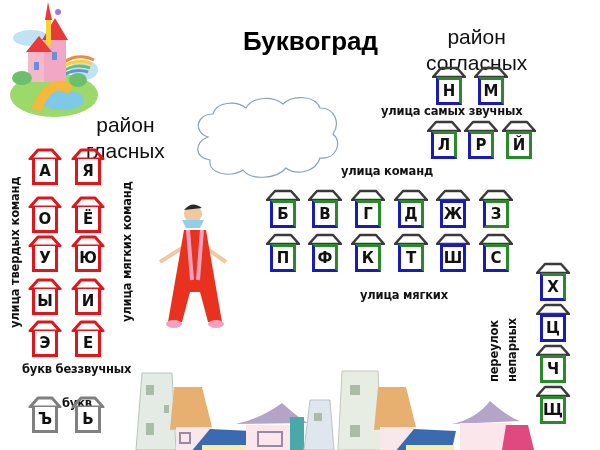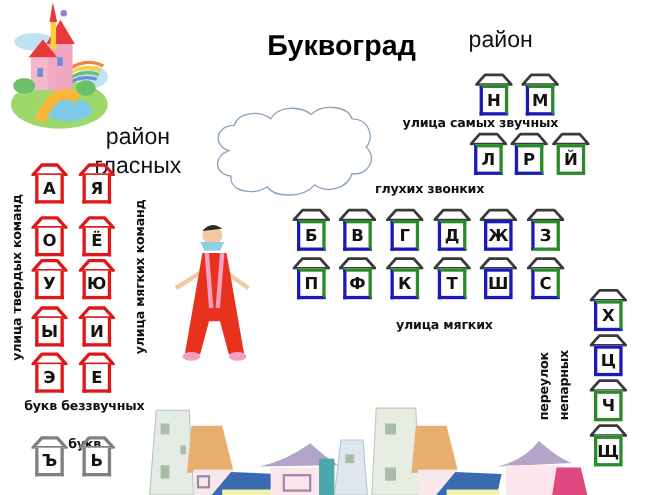--- a/index.html
+++ b/index.html
@@ -70,20 +70,21 @@
 
 <div class="abs title">Буквоград</div>
 
 <div class="abs district" style="left:86px; top:112px;">
   <div>район</div>
   <div>гласных</div>
 </div>
 
 <div class="abs district" style="left:426px; top:24px;">
   <div>район</div>
+  <div>согласных</div>
 </div>
 
 <svg class="abs cloud" width="155" height="90" viewBox="0 0 155 90">
   <path d="M20 45 C5 40 8 22 25 22 C28 10 48 8 58 16 C65 4 85 4 95 12 C105 2 128 4 132 16 C148 16 152 32 145 42 C155 50 148 68 132 66 C128 80 108 84 98 76 C88 88 62 88 55 78 C42 86 20 82 22 68 C6 66 6 50 20 45 Z" fill="#fff" stroke="#8aa2b8" stroke-width="1.2"></path>
 </svg>
 
 <div class="abs vlabel" style="left:8px; top:328px;">улица твердых команд</div>
 <div class="abs vlabel" style="left:120px; top:322px;">улица мягких команд</div>
 
 <div class="house vowel" style="left:28px; top:148px;">
@@ -179,41 +180,41 @@
       <use href="#roof-dark"></use>
     </svg>
   <div class="box">Н</div>
 </div>
 <div class="house cons bg" style="left:474px; top:66px;">
   <svg class="roof">
       <use href="#roof-dark"></use>
     </svg>
   <div class="box">М</div>
 </div>
-<div class="abs street" style="left:366px; top:104px;">улица самых звучных</div>
+<div class="abs street" style="left:381px; top:104px;">улица самых звучных</div>
 <div class="house cons bg" style="left:427px; top:120px;">
   <svg class="roof">
       <use href="#roof-dark"></use>
     </svg>
   <div class="box">Л</div>
 </div>
 <div class="house cons bg" style="left:464px; top:120px;">
   <svg class="roof">
       <use href="#roof-dark"></use>
     </svg>
   <div class="box">Р</div>
 </div>
 <div class="house cons gg" style="left:502px; top:120px;">
   <svg class="roof">
       <use href="#roof-dark"></use>
     </svg>
   <div class="box">Й</div>
 </div>
 
-<div class="abs street" style="left:341px; top:164px;">глухих звонких</div>
+<div class="abs street" style="left:341px; top:164px;">улица команд</div>
 <div class="house cons bg" style="left:266px; top:189px;">
   <svg class="roof">
       <use href="#roof-dark"></use>
     </svg>
   <div class="box">Б</div>
 </div>
 <div class="house cons bg" style="left:308px; top:189px;">
   <svg class="roof">
       <use href="#roof-dark"></use>
     </svg>

